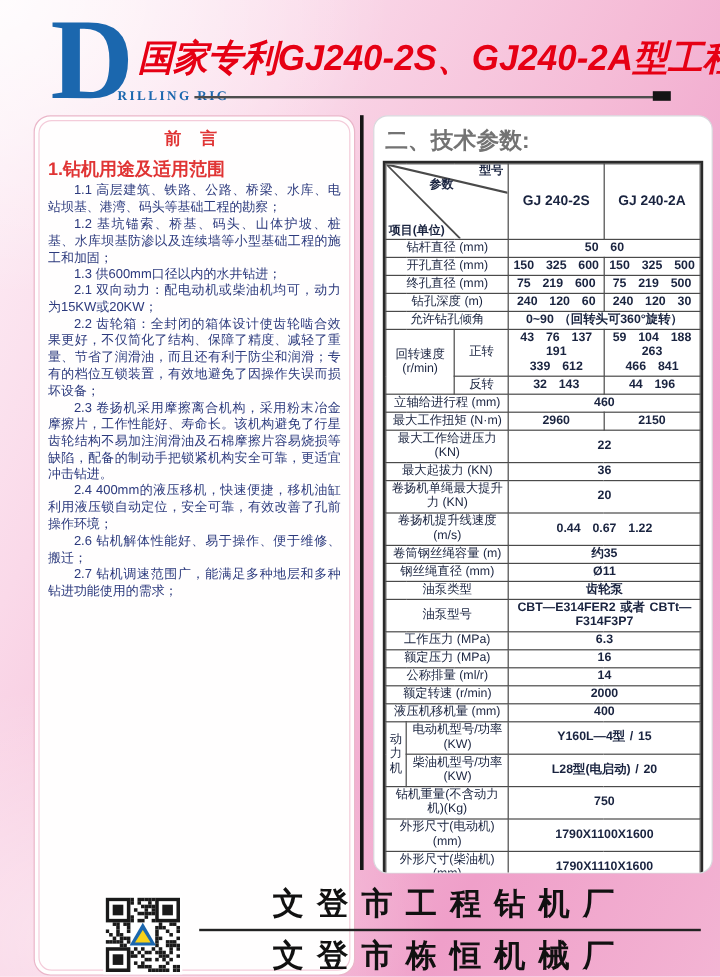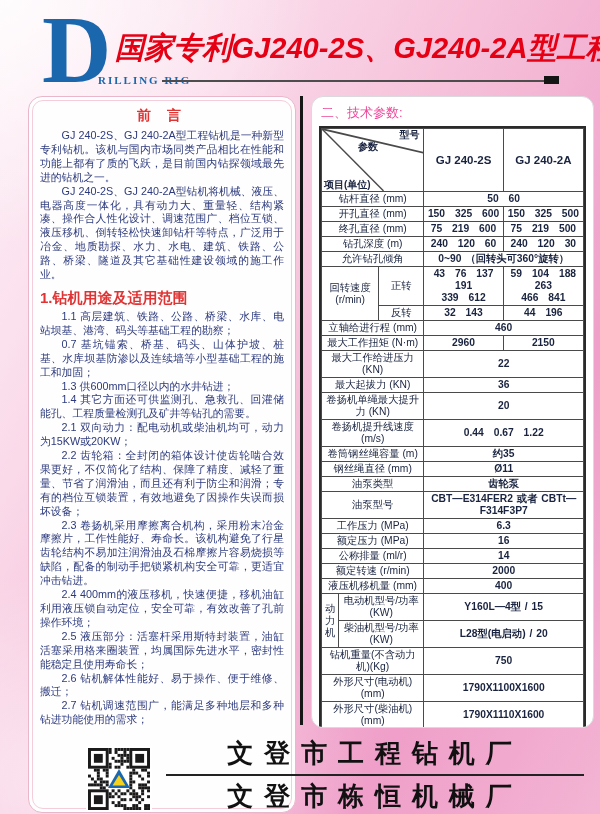--- a/index.html
+++ b/index.html
@@ -25,21 +25,21 @@
     border:1px solid #eab6c9;border-radius:14px;padding:8px 11px;box-sizing:border-box;overflow:hidden;}
   .left-panel::before{content:"";position:absolute;inset:3px;border:1px solid #f4ccda;border-radius:11px;pointer-events:none;}
   .col-divider{position:absolute;left:300px;top:96px;width:3px;height:629px;background:#161616;}
   .right-panel{position:absolute;left:311px;top:96px;width:283px;height:632px;background:#fff;
     border:1px solid #d9d9de;border-radius:12px;padding:6px 7px;box-sizing:border-box;overflow:hidden;}
   
   .fw-title{text-align:center;color:#e03434;font-weight:bold;font-size:14px;letter-spacing:6px;margin:2px 0 4px 0;}
   .fw-text p{margin:0;color:#2c3a7d;font-size:10.8px;line-height:13.9px;text-align:justify;text-indent:2em;}
   .sec-title{color:#e03434;font-weight:bold;font-size:15px;margin:7px 0 2px 0;}
   
-  .specs-title{color:#ec4899;font-weight:normal;font-size:13px;margin:1px 0 4px 2px;}
+  .specs-title{color:#737373;font-weight:bold;font-size:19px;margin:1px 0 4px 2px;}
   .spec-frame{border:2px solid #2a2a2a;background:#fff;}
   table.spec{width:100%;border-collapse:collapse;table-layout:fixed;font-size:10.3px;color:#19233f;}
   table.spec td{border:1px solid #4a4a4a;padding:1px 2px;text-align:center;line-height:12px;
     overflow:hidden;white-space:pre-line;}
   td.lab{text-align:left;padding-left:3px;}
   td.val{word-spacing:7px;font-weight:bold;}
   td.val.txt{word-spacing:1px;}
   td.model{font-weight:bold;font-size:11.5px;height:34px;}
   td.corner{position:relative;height:34px;padding:0;font-weight:bold;}
   .corner-svg{position:absolute;inset:0;width:100%;height:100%;}
@@ -59,37 +59,31 @@
 <div class="page">
 
   <div class="logo-d">D</div>
   <div class="logo-sub">RILLING RIG</div>
   <div class="main-title">国家专利GJ240-2S、GJ240-2A型工程钻机</div>
   <div class="title-rule"></div>
   <div class="title-dash"></div>
 
   <div class="left-panel">
     <div class="fw-title">前 言</div>
-    <div class="fw-text" id="fw-paras">
-        <p>GJ 240-2S、GJ 240-2A型工程钻机是一种新型专利钻机。该机与国内市场同类产品相比在性能和功能上都有了质的飞跃，是目前国内钻探领域最先进的钻机之一。</p>
-        <p>GJ 240-2S、GJ 240-2A型钻机将机械、液压、电器高度一体化，具有动力大、重量轻、结构紧凑、操作合人性化设计、调速范围广、档位互锁、液压移机、倒转轻松快速卸钻杆等特点，广泛用于冶金、地质勘探、水力、水电、建筑、铁路、公路、桥梁、隧道及其它基础性建设领域的施工作业。</p>
-      </div>
     <div class="sec-title">1.钻机用途及适用范围</div>
     <div class="fw-text" id="sec1-items">
         <p>1.1 高层建筑、铁路、公路、桥梁、水库、电站坝基、港湾、码头等基础工程的勘察；</p>
-        <p>0.7 基坑锚索、桥基、码头、山体护坡、桩基、水库坝基防渗以及连续墙等小型基础工程的施工和加固；</p>
+        <p>1.2 基坑锚索、桥基、码头、山体护坡、桩基、水库坝基防渗以及连续墙等小型基础工程的施工和加固；</p>
         <p>1.3 供600mm口径以内的水井钻进；</p>
-        <p>1.4 其它方面还可供监测孔、急救孔、回灌储能孔、工程质量检测孔及矿井等钻孔的需要。</p>
       </div>
     <div class="fw-text" id="sec2-items">
         <p>2.1 双向动力：配电动机或柴油机均可，动力为15KW或20KW；</p>
         <p>2.2 齿轮箱：全封闭的箱体设计使齿轮啮合效果更好，不仅简化了结构、保障了精度、减轻了重量、节省了润滑油，而且还有利于防尘和润滑；专有的档位互锁装置，有效地避免了因操作失误而损坏设备；</p>
         <p>2.3 卷扬机采用摩擦离合机构，采用粉末冶金摩擦片，工作性能好、寿命长。该机构避免了行星齿轮结构不易加注润滑油及石棉摩擦片容易烧损等缺陷，配备的制动手把锁紧机构安全可靠，更适宜冲击钻进。</p>
         <p>2.4 400mm的液压移机，快速便捷，移机油缸利用液压锁自动定位，安全可靠，有效改善了孔前操作环境；</p>
-        <p>2.5 液压部分：活塞杆采用斯特封装置，油缸活塞采用格来圈装置，均属国际先进水平，密封性能稳定且使用寿命长；</p>
         <p>2.6 钻机解体性能好、易于操作、便于维修、搬迁；</p>
         <p>2.7 钻机调速范围广，能满足多种地层和多种钻进功能使用的需求；</p>
       </div>
   </div>
 
   <div class="col-divider"></div>
 
   <div class="right-panel">
     <div class="specs-title">二、技术参数:</div>
     <div class="spec-frame">

